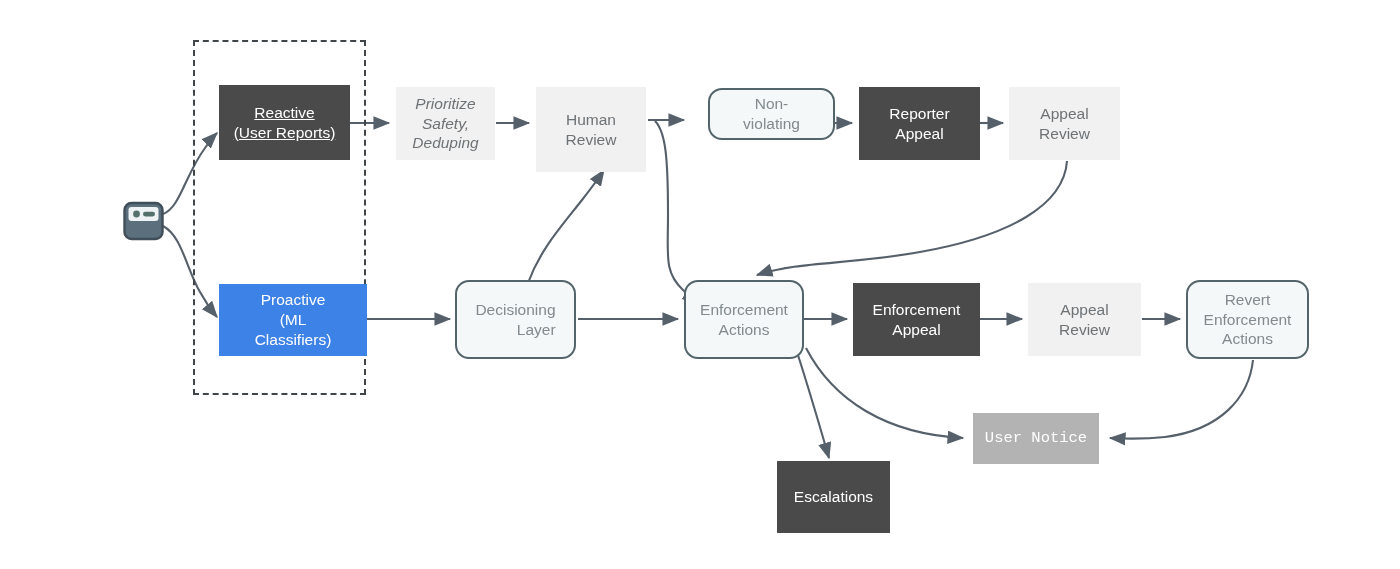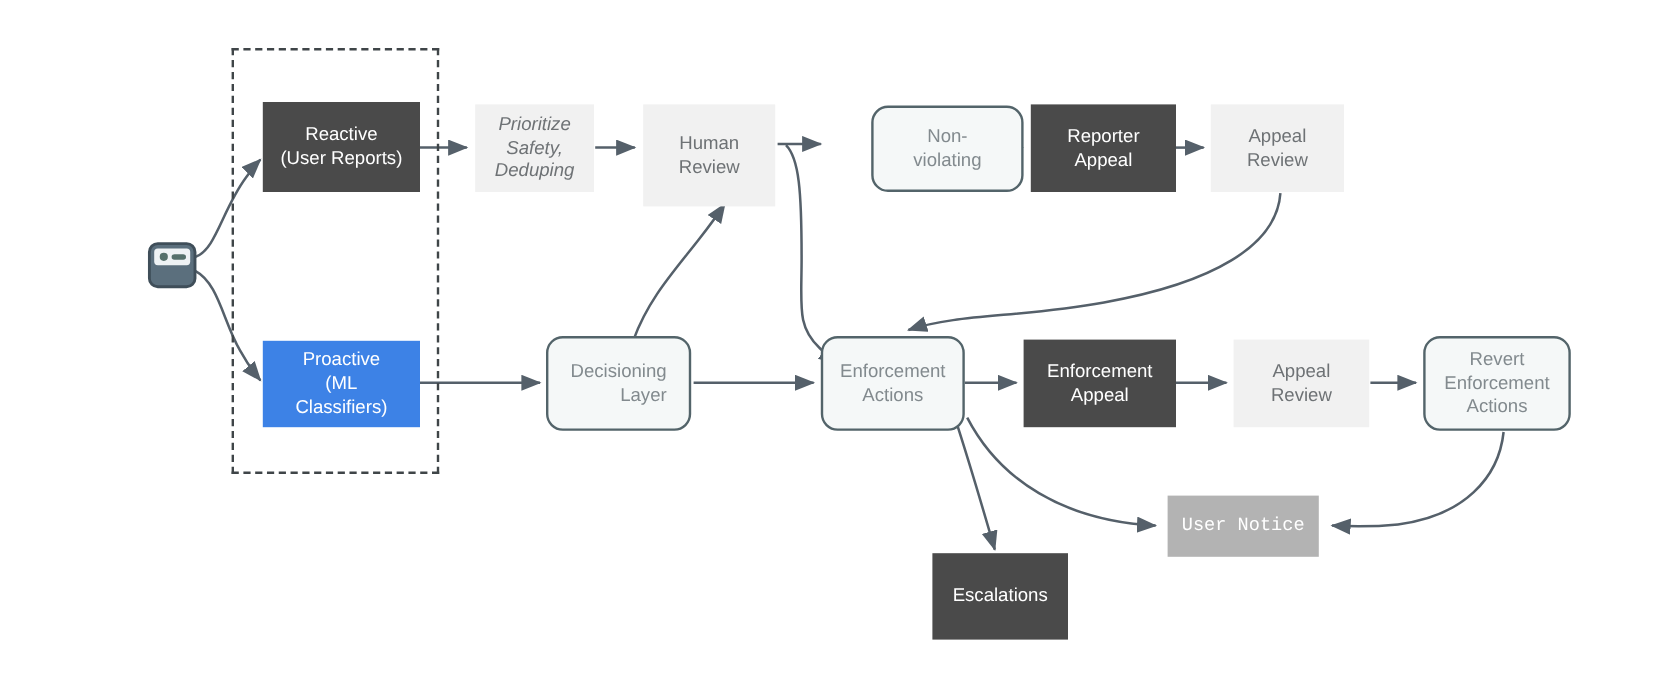--- a/index.html
+++ b/index.html
@@ -143,35 +143,35 @@
 
   <div class="device-icon" style="left:122px; top:200px; width:44px; height:42px;">
     <svg width="44" height="42" viewBox="0 0 44 42" xmlns="http://www.w3.org/2000/svg">
       <rect x="2.5" y="3" width="38" height="36" rx="7" ry="7" fill="#5b6f7d" stroke="#3f4e59" stroke-width="2.4"></rect>
       <rect x="6.5" y="7" width="30" height="14" rx="3" ry="3" fill="#eef2f4"></rect>
       <circle cx="14.5" cy="14" r="3.4" fill="#55706b"></circle>
       <rect x="21" y="11.8" width="12" height="4.6" rx="2.3" fill="#55706b"></rect>
     </svg>
   </div>
 
-  <div class="node n-dark" style="left:219px; top:85px; width:131px; height:75px;">Reactive
+  <div class="node n-dark" style="left:219px; top:85px; width:131px; height:75px;text-decoration:underline;">Reactive
 (User Reports)</div>
 
-  <div class="node n-blue" style="left:219px; top:284px; width:131px; height:72px;">Proactive
+  <div class="node n-blue" style="left:219px; top:284px; width:148px; height:72px;">Proactive
 (ML
 Classifiers)</div>
 
   <div class="node n-light" style="left:396px; top:87px; width:99px; height:73px;font-style:italic;">Prioritize
 Safety,
 Deduping</div>
 
   <div class="node n-light" style="left:536px; top:87px; width:110px; height:85px;">Human
 Review</div>
 
-  <div class="node n-round" style="left:726px; top:88px; width:127px; height:72px;">Non-
+  <div class="node n-round" style="left:708px; top:88px; width:127px; height:52px;">Non-
 violating</div>
 
   <div class="node n-dark" style="left:859px; top:87px; width:121px; height:73px;">Reporter
 Appeal</div>
 
   <div class="node n-light" style="left:1009px; top:87px; width:111px; height:73px;">Appeal
 Review</div>
 
   <div class="node n-round" style="left:455px; top:280px; width:121px; height:79px;text-align:right;">Decisioning
 Layer</div>

